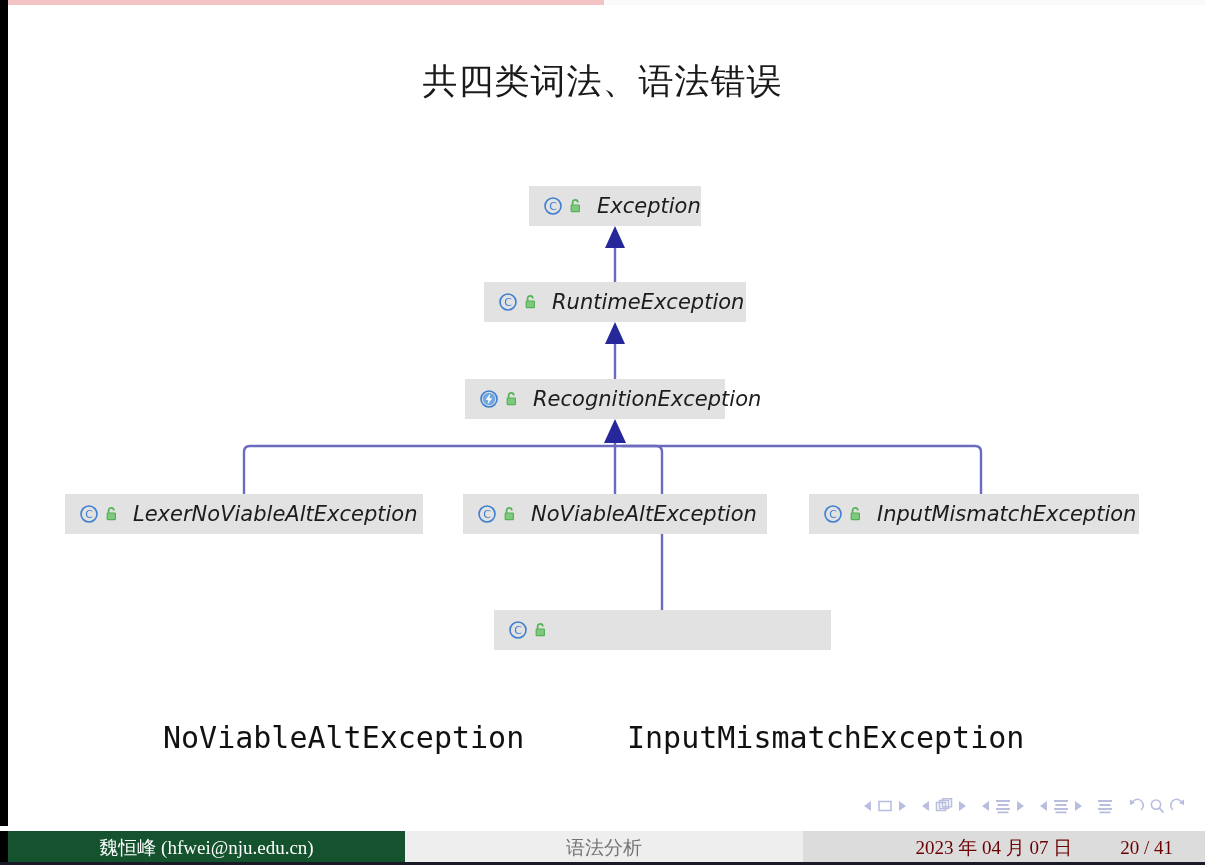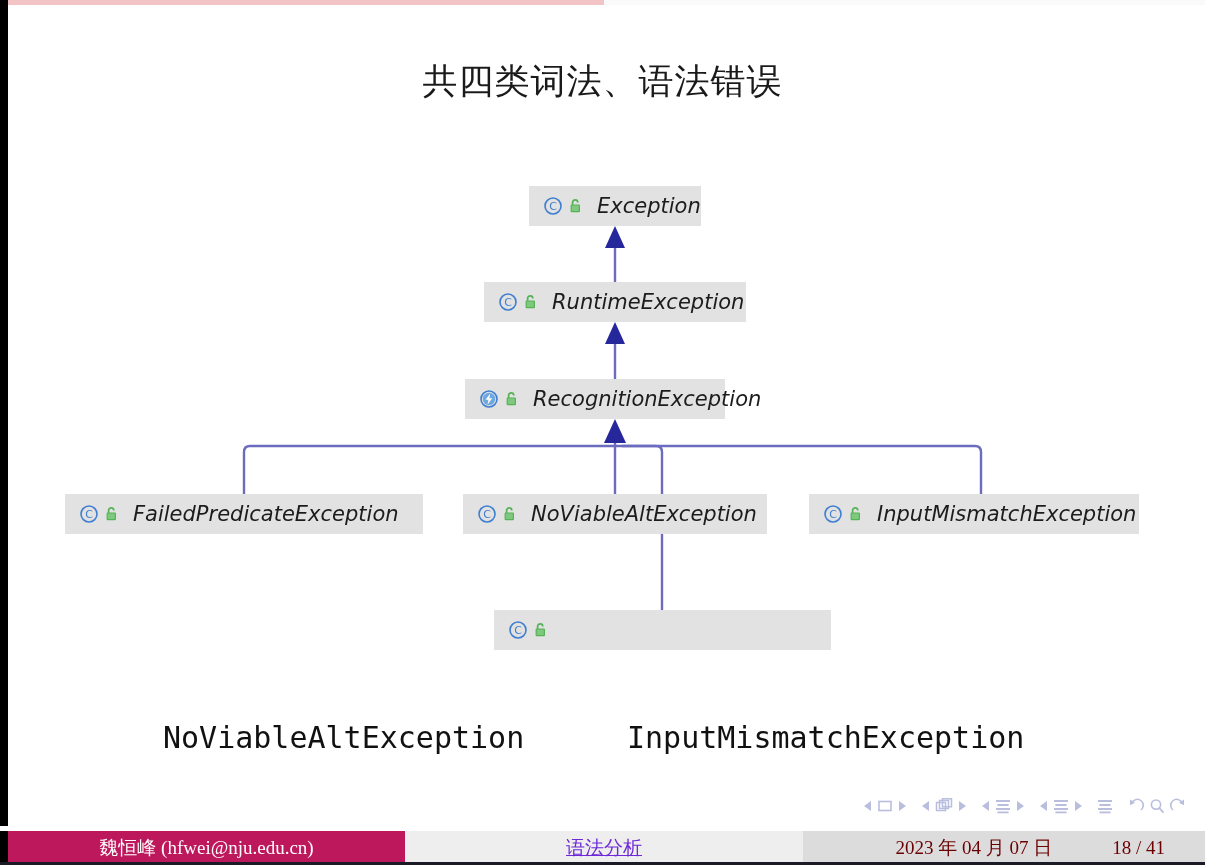--- a/index.html
+++ b/index.html
@@ -115,48 +115,47 @@
     width: 1205px; height: 34px;
     display: flex;
     font-family: "Liberation Serif", "DejaVu Serif", serif;
   }
   #footer-black-stub {
     width: 8px; height: 34px; background: #000;
     flex: 0 0 8px;
   }
   #footer-author {
     flex: 0 0 397px;
-    background: #be185d;
+    background: #14532d;
     color: #ffffff;
     display: flex;
     align-items: center;
     justify-content: center;
     font-size: 19px;
     white-space: nowrap;
   }
   #footer-section {
     flex: 0 0 398px;
     background: #eeeeee;
-    color: #6d28d9;
+    color: #737373;
     display: flex;
     align-items: center;
     justify-content: center;
     font-size: 19px;
     white-space: nowrap;
-    text-decoration: underline;
   }
   #footer-meta {
     flex: 1 1 auto;
     background: #dcdcdc;
     color: #6b0000;
     display: flex;
     align-items: center;
     justify-content: flex-end;
-    gap: 60px;
-    padding-right: 40px;
+    gap: 48px;
+    padding-right: 32px;
     font-size: 19px;
     white-space: nowrap;
   }
   #footer-bottom-rule {
     position: absolute;
     left: 0; bottom: 0;
     width: 1205px; height: 3px;
     background: #1b1b28;
   }
 </style>
@@ -241,21 +240,21 @@
     <span class="uml-icons">
       <svg width="20" height="20" viewBox="0 0 20 20">
         <circle cx="10" cy="10" r="8" fill="none" stroke="#3f7ed0" stroke-width="1.6"></circle>
         <text x="10" y="14.4" text-anchor="middle" font-size="11" font-family="DejaVu Sans, sans-serif" fill="#3f7ed0">C</text>
       </svg>
       <svg width="14" height="16" viewBox="0 0 14 16">
         <path d="M4.6,7 L4.6,4.4 A2.6,2.6 0 0 1 9.8,4.4" fill="none" stroke="#56b256" stroke-width="1.7"></path>
         <rect x="3.2" y="7" width="8.2" height="6.6" rx="0.6" fill="#7ec97e" stroke="#56b256" stroke-width="1.2"></rect>
       </svg>
     </span>
-    <span class="uml-label">FailedPredicateException</span>
+    <span class="uml-label">LexerNoViableAltException</span>
   </div>
 
   <div class="uml-box" style="left:463px; top:494px; width:304px;">
     <span class="uml-icons">
       <svg width="20" height="20" viewBox="0 0 20 20">
         <circle cx="10" cy="10" r="8" fill="none" stroke="#3f7ed0" stroke-width="1.6"></circle>
         <text x="10" y="14.4" text-anchor="middle" font-size="11" font-family="DejaVu Sans, sans-serif" fill="#3f7ed0">C</text>
       </svg>
       <svg width="14" height="16" viewBox="0 0 14 16">
         <path d="M4.6,7 L4.6,4.4 A2.6,2.6 0 0 1 9.8,4.4" fill="none" stroke="#56b256" stroke-width="1.7"></path>
@@ -377,18 +376,18 @@
       </svg>
     </div>
   </div>
 
   <div id="footer">
     <div id="footer-black-stub"></div>
     <div id="footer-author">魏恒峰  (hfwei@nju.edu.cn)</div>
     <div id="footer-section">语法分析</div>
     <div id="footer-meta">
       <span>2023 年 04 月 07 日</span>
-      <span>18 / 41</span>
+      <span>20 / 41</span>
     </div>
   </div>
   <div id="footer-bottom-rule"></div>
 
 </div>
 
 </body></html>

